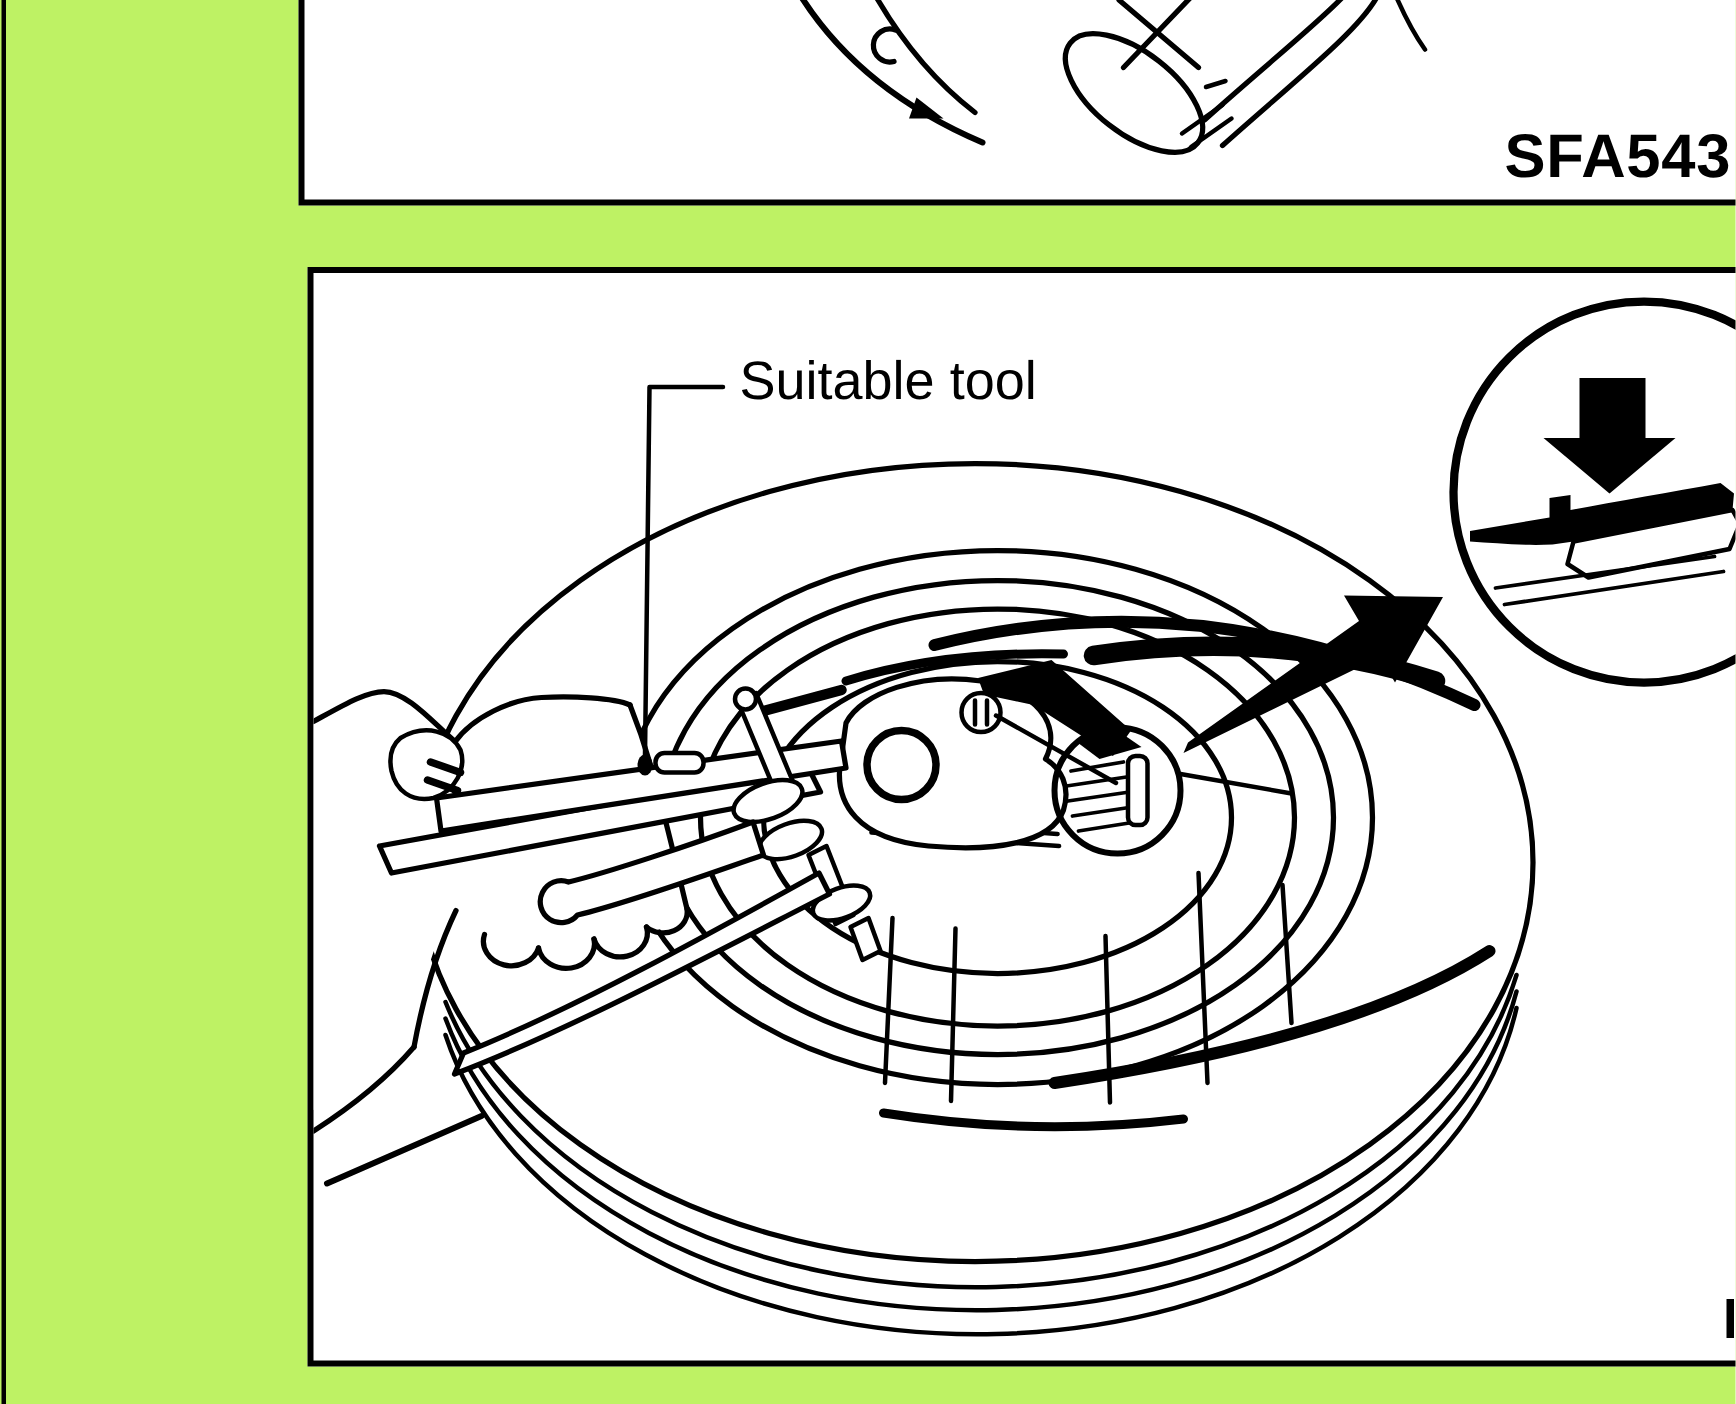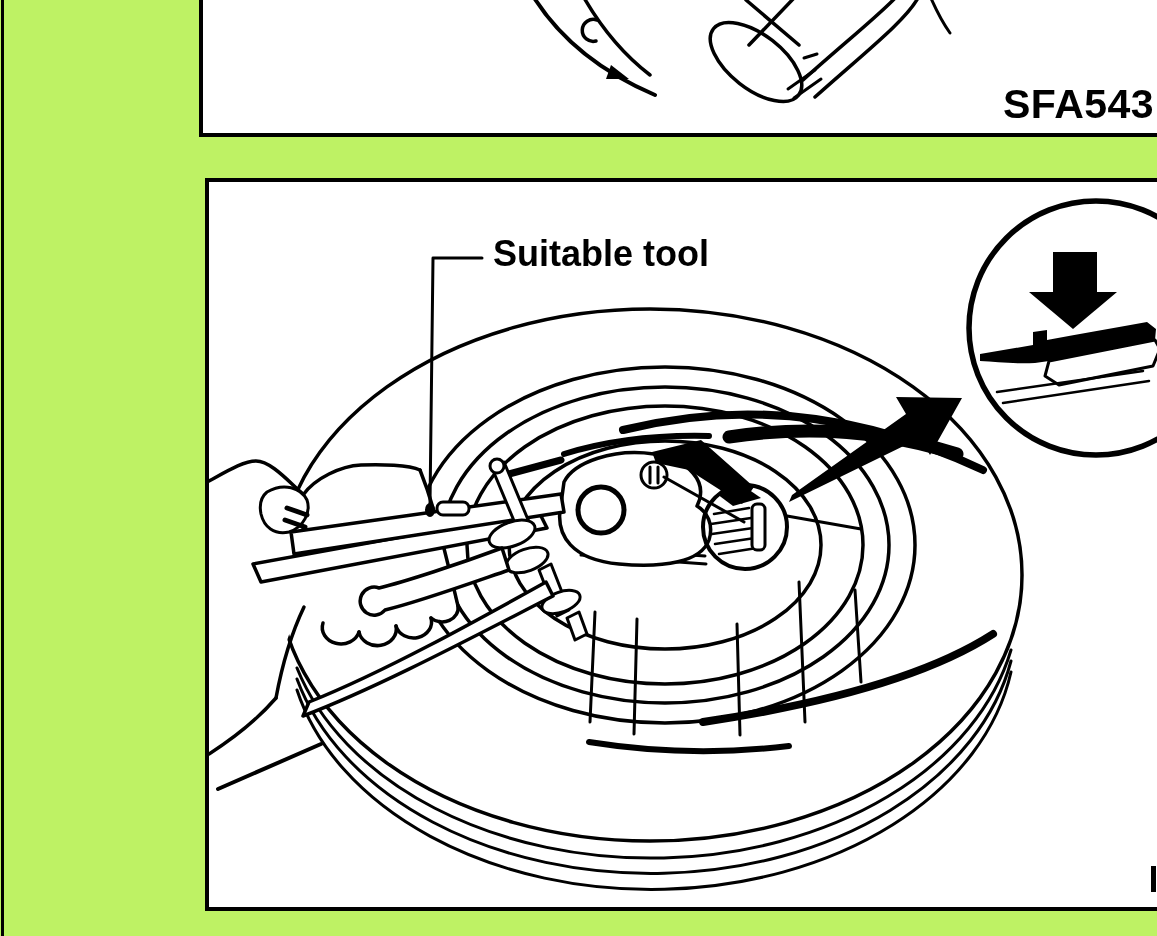--- a/index.html
+++ b/index.html
@@ -13,21 +13,21 @@
   #fig-top{left:199px;top:-10px;width:1010px;height:139px;}
   #fig-bottom{left:205px;top:178px;width:1010px;height:725px;}
   .caption{
     position:absolute;font-weight:bold;font-size:41px;line-height:1;
     letter-spacing:.5px;white-space:nowrap;color:#000;
   }
   #caption-top{left:800px;top:90px;}
   #caption-bottom{left:807px;top:682px;}
   .caption-fragment{position:absolute;left:942px;top:684px;width:5px;height:26px;background:#000;}
   .tool-label{
-    position:absolute;left:284px;top:54px;font-weight:bold;font-size:36px;
+    position:absolute;left:284px;top:54px;font-weight:normal;font-size:36px;
     line-height:1;letter-spacing:0;white-space:nowrap;color:#000;
   }
   .ink{stroke:#000;fill:none;stroke-linecap:round;stroke-linejoin:round;}
   .blk{fill:#000;stroke:none;}
   .wht{fill:#fff;stroke:#000;stroke-linecap:round;stroke-linejoin:round;}
 </style>
 </head>
 <body>
 
 <div id="page">

